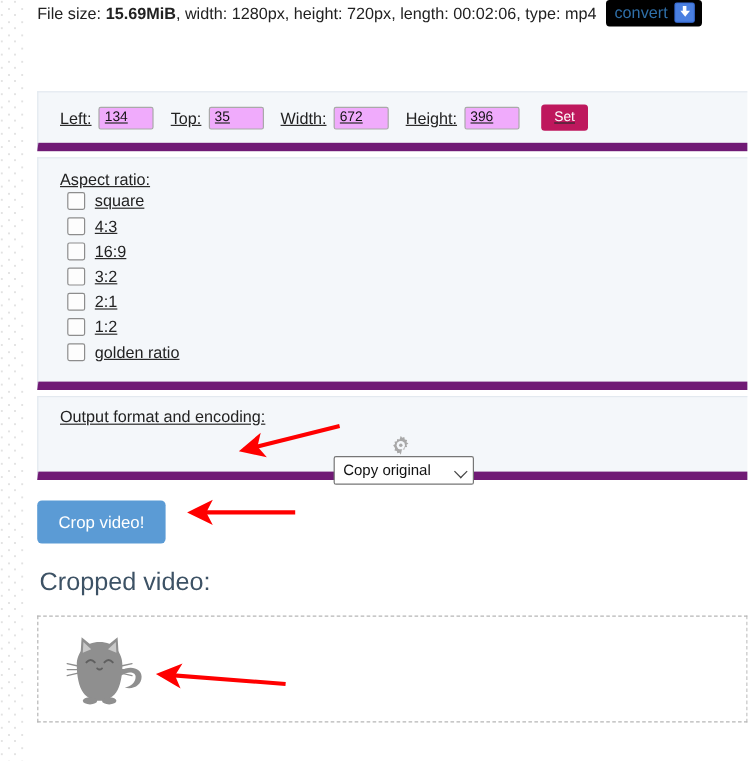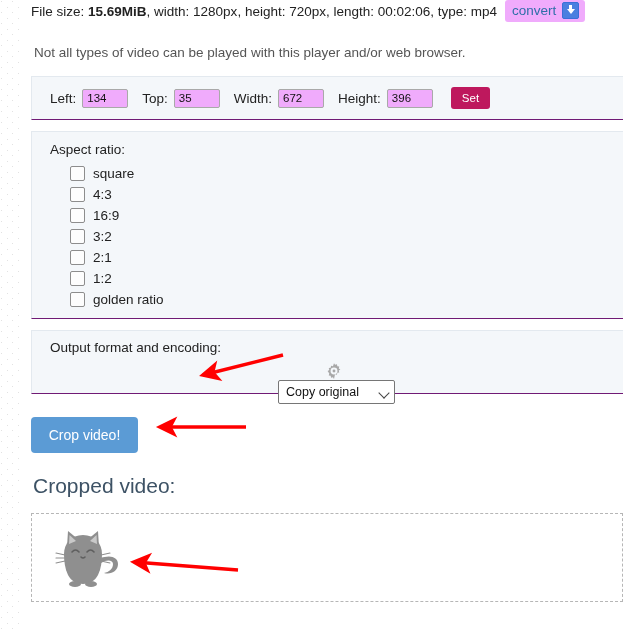--- a/index.html
+++ b/index.html
@@ -49,21 +49,21 @@
     white-space: nowrap;
     font-size: 13.5px;
     color: #222;
   }
   .fileinfo .sz { font-weight: bold; }
   .convert-btn {
     margin-left: 8px;
     display: inline-flex;
     align-items: center;
     gap: 6px;
-    background: #f0abfc;
+    background: #000000;
     border-radius: 3px;
     padding: 2px 6px 3px 7px;
     color: #2f6fa8;
     font-size: 13.5px;
     cursor: pointer;
   }
   .dl-icon {
     display: inline-block;
     width: 15px; height: 15px;
     border: 1px solid #3a6fd8;
@@ -97,22 +97,23 @@
     color: #555;
   }
 
   
   .panel {
     position: absolute;
     left: 31px;
     right: 0;
     background: #f4f7fa;
     border-top: 1px solid #e3e9ef;
-    border-bottom: 1px solid #701a75;
+    border-bottom: 7px solid #701a75;
     border-left: 1px solid #e3e9ef;
+    text-decoration: underline;
   }
 
   
   .panel-crop {
     top: 76px;
     height: 42px;
   }
   .crop-row {
     display: flex;
     align-items: center;
@@ -157,23 +158,23 @@
   .aspect-inner {
     padding: 10px 0 0 18px;
   }
   .aspect-title {
     font-size: 13.5px;
     color: #222;
     margin-bottom: 3px;
   }
   .cb-row {
     display: flex;
-    align-items: flex-end;
+    align-items: flex-start;
     height: 21px;
-    margin-left: 20px;
+    margin-left: 6px;
   }
   .cb {
     width: 13px;
     height: 13px;
     border: 1px solid #8d8d8d;
     border-radius: 2px;
     background: #fdfdfd;
     margin-right: 8px;
     flex: 0 0 auto;
     cursor: pointer;
@@ -298,21 +299,20 @@
     <span>, width: 1280px</span>
     <span>, height: 720px</span>
     <span>, length: 00:02:06</span>
     <span>, type: mp4</span>
     <span class="convert-btn">
       <span>convert</span>
       <span class="dl-icon"></span>
     </span>
   </div>
 
-  <div class="notice">Not all types of video can be played with this player and/or web browser.</div>
 
   <div class="panel panel-crop">
     <div class="crop-row">
       <label>Left:</label>
       <input class="num-input" type="text" value="134" style="">
       <label>Top:</label>
       <input class="num-input" type="text" value="35" style="">
       <label>Width:</label>
       <input class="num-input" type="text" value="672" style="">
       <label>Height:</label>

